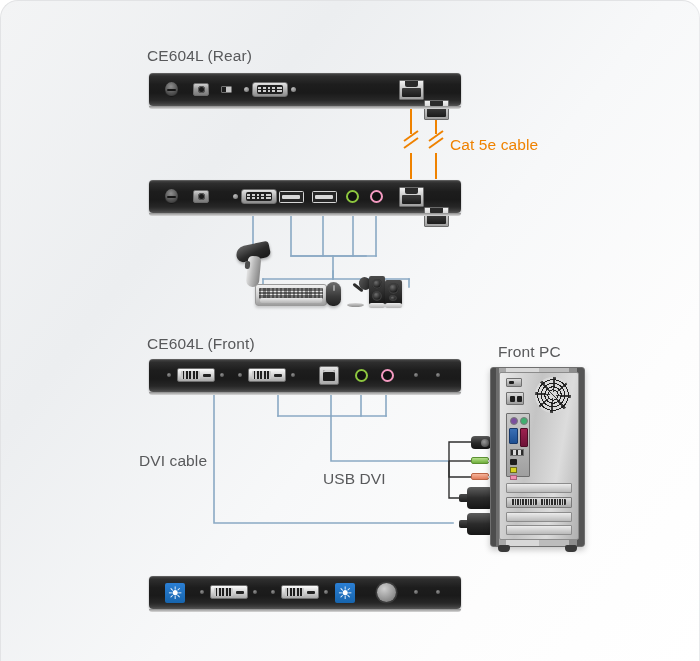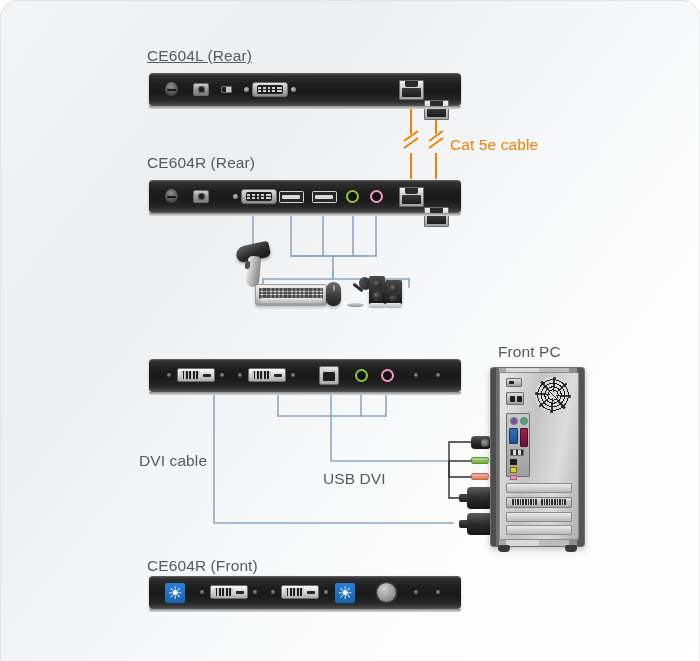--- a/index.html
+++ b/index.html
@@ -306,27 +306,26 @@
     </g>
 
     <g stroke="#2f2f2f" stroke-width="1.4" fill="none">
       <path d="M448,460 L448,441 L472,441"></path>
       <path d="M448,460 L472,460"></path>
       <path d="M448,460 L448,476 L472,476"></path>
       <path d="M448,460 L448,497 L466,497"></path>
     </g>
   </svg>
 
-  <div class="lbl" style="left:146px;top:46px;text-decoration:underline;">CE604L (Rear)</div>
-  <div class="lbl" style="left:146px;top:153px;">CE604R (Rear)</div>
+  <div class="lbl" style="left:146px;top:46px;">CE604L (Rear)</div>
   <div class="lbl orange" style="left:449px;top:135px;">Cat 5e cable</div>
+  <div class="lbl" style="left:146px;top:334px;">CE604L (Front)</div>
   <div class="lbl" style="left:497px;top:342px;">Front PC</div>
   <div class="lbl" style="left:138px;top:451px;">DVI cable</div>
   <div class="lbl" style="left:322px;top:469px;">USB DVI</div>
-  <div class="lbl" style="left:146px;top:556px;">CE604R (Front)</div>
 
   <div class="dev" style="left:148px;top:72px;width:312px;height:33px;">
     <div class="inner">
       <div class="pt knob" style="left:16px;top:9px;"></div>
       <div class="pt dcjack" style="left:44px;top:10px;"></div>
       <div class="pt rocker" style="left:72px;top:13px;"></div>
       <div class="pt screw" style="left:95px;top:14px;"></div>
       <div class="pt db9" style="left:103px;top:9px;">
         <div class="core">
             <i></i>

